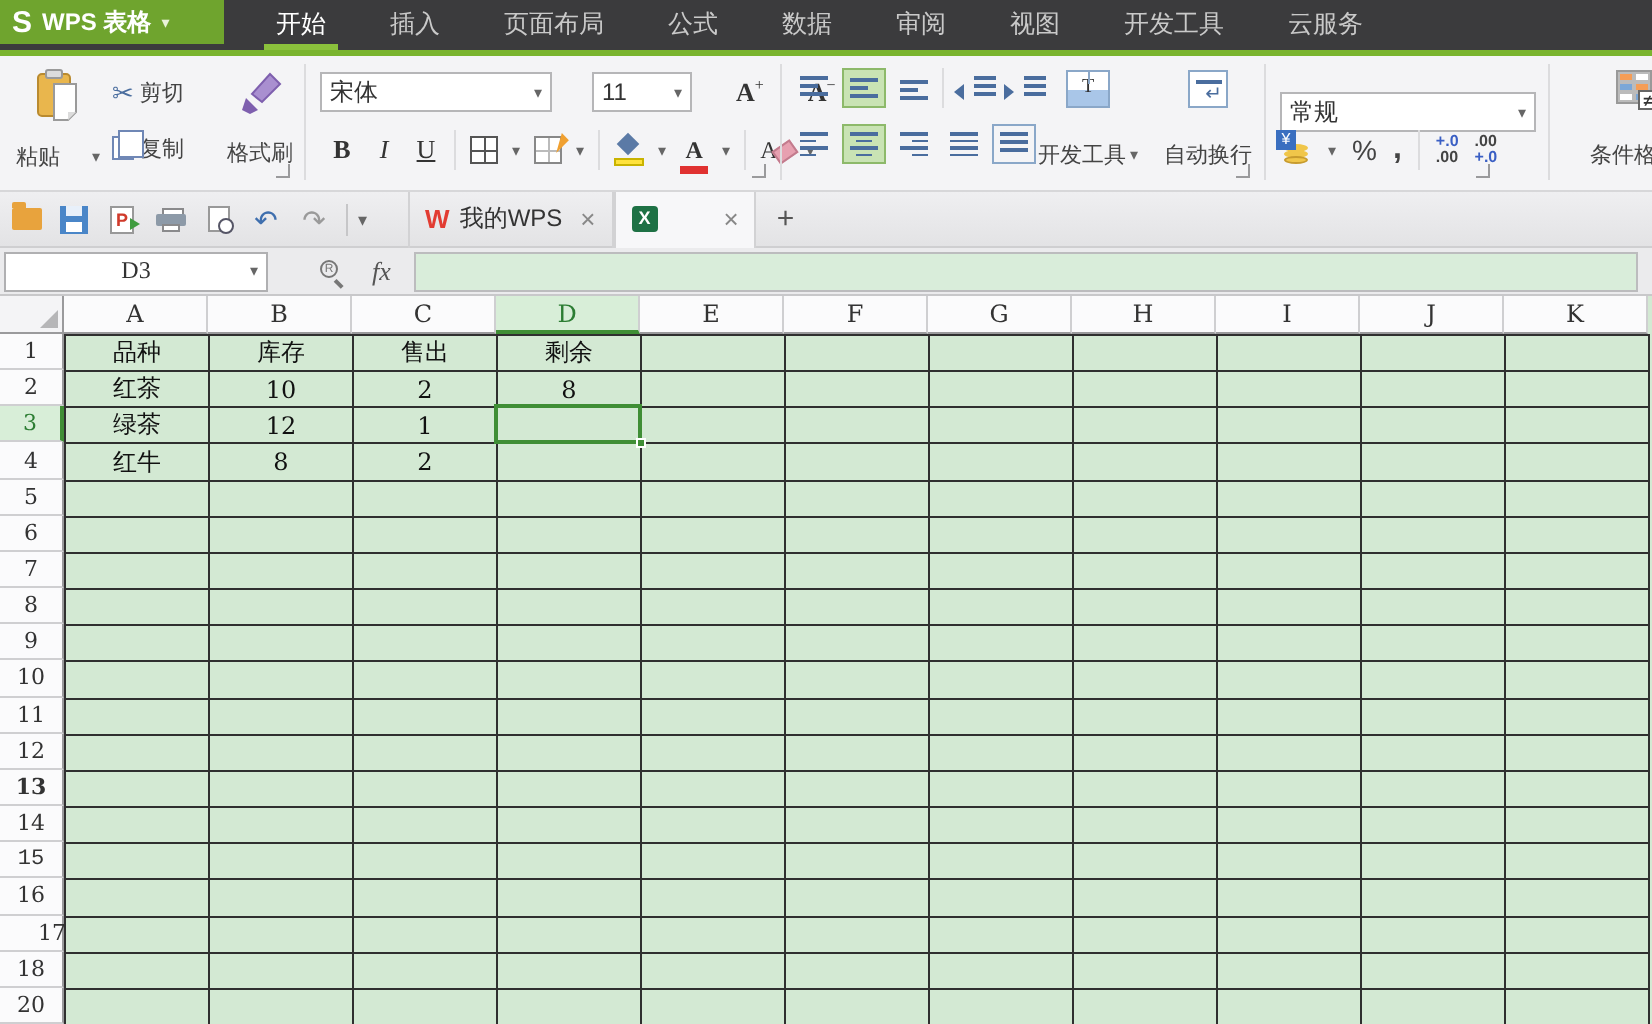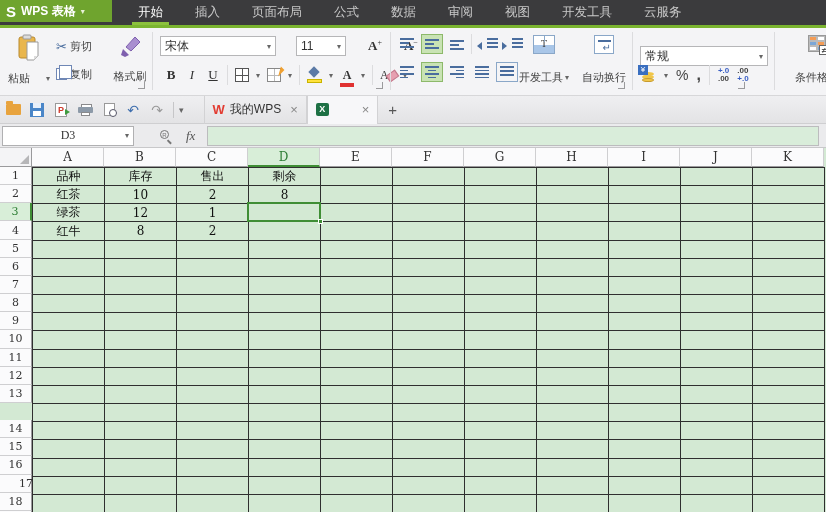--- a/index.html
+++ b/index.html
@@ -455,23 +455,23 @@
         <div class="row-header sel" style="height: 18.1579px;">3</div>
         <div class="row-header" style="height: 18.1579px;">4</div>
         <div class="row-header" style="height: 18.1579px;">5</div>
         <div class="row-header" style="height: 18.1579px;">6</div>
         <div class="row-header" style="height: 18.1579px;">7</div>
         <div class="row-header" style="height: 18.1579px;">8</div>
         <div class="row-header" style="height: 18.1579px;">9</div>
         <div class="row-header" style="height: 18.1579px;">10</div>
         <div class="row-header" style="height: 18.1579px;">11</div>
         <div class="row-header" style="height: 18.1579px;">12</div>
-        <div class="row-header" style="height: 18.1579px;">13</div>
-        <div class="row-header" style="height: 18.1579px; margin-top: 17px;">14</div>
-        <div class="row-header" style="height: 18.1579px;">15</div>
+        <div class="row-header" style="height: 18.1579px; font-weight: bold;">13</div>
+        <div class="row-header" style="height: 18.1579px;">14</div>
+        <div class="row-header" style="height: 18.1579px; font-family: Liberation Mono, monospace;">15</div>
         <div class="row-header" style="height: 18.1579px;">16</div>
         <div class="row-header" style="height: 18.1579px; padding-left: 21px;">17</div>
         <div class="row-header" style="height: 18.1579px;">18</div>
         <div class="row-header" style="height: 18.1579px;">20</div>
       </div>
     <div class="grid" style="grid-template-rows: repeat(19, 18.1579px);">
         <div class="cell">品种</div>
         <div class="cell">库存</div>
         <div class="cell">售出</div>
         <div class="cell">剩余</div>

